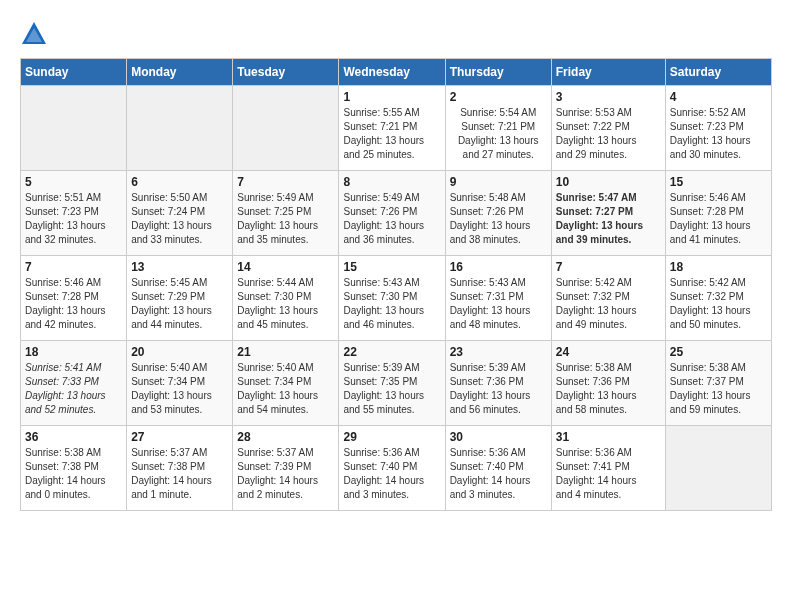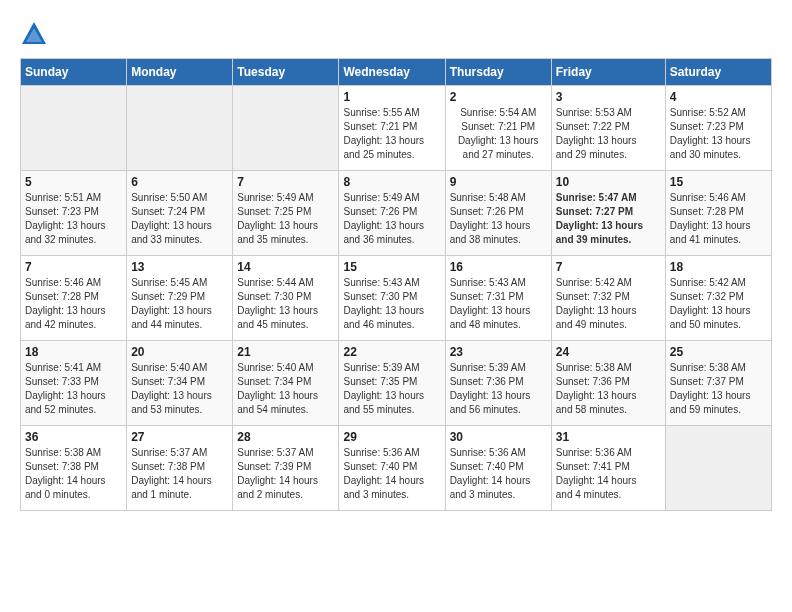--- a/index.html
+++ b/index.html
@@ -257,21 +257,21 @@
           <span class="day-number">18</span>
           <div class="day-info" style="white-space: pre-line;">Sunrise: 5:42 AM
 Sunset: 7:32 PM
 Daylight: 13 hours
 and 50 minutes.</div>
         </td>
       </tr>
       <tr>
         <td>
           <span class="day-number">18</span>
-          <div class="day-info" style="white-space: pre-line;">Sunrise: 5:41 AM
+          <div class="day-info" style="white-space: pre-line; font-style: italic;">Sunrise: 5:41 AM
 Sunset: 7:33 PM
 Daylight: 13 hours
 and 52 minutes.</div>
         </td>
         <td>
           <span class="day-number">20</span>
           <div class="day-info" style="white-space: pre-line;">Sunrise: 5:40 AM
 Sunset: 7:34 PM
 Daylight: 13 hours
 and 53 minutes.</div>

